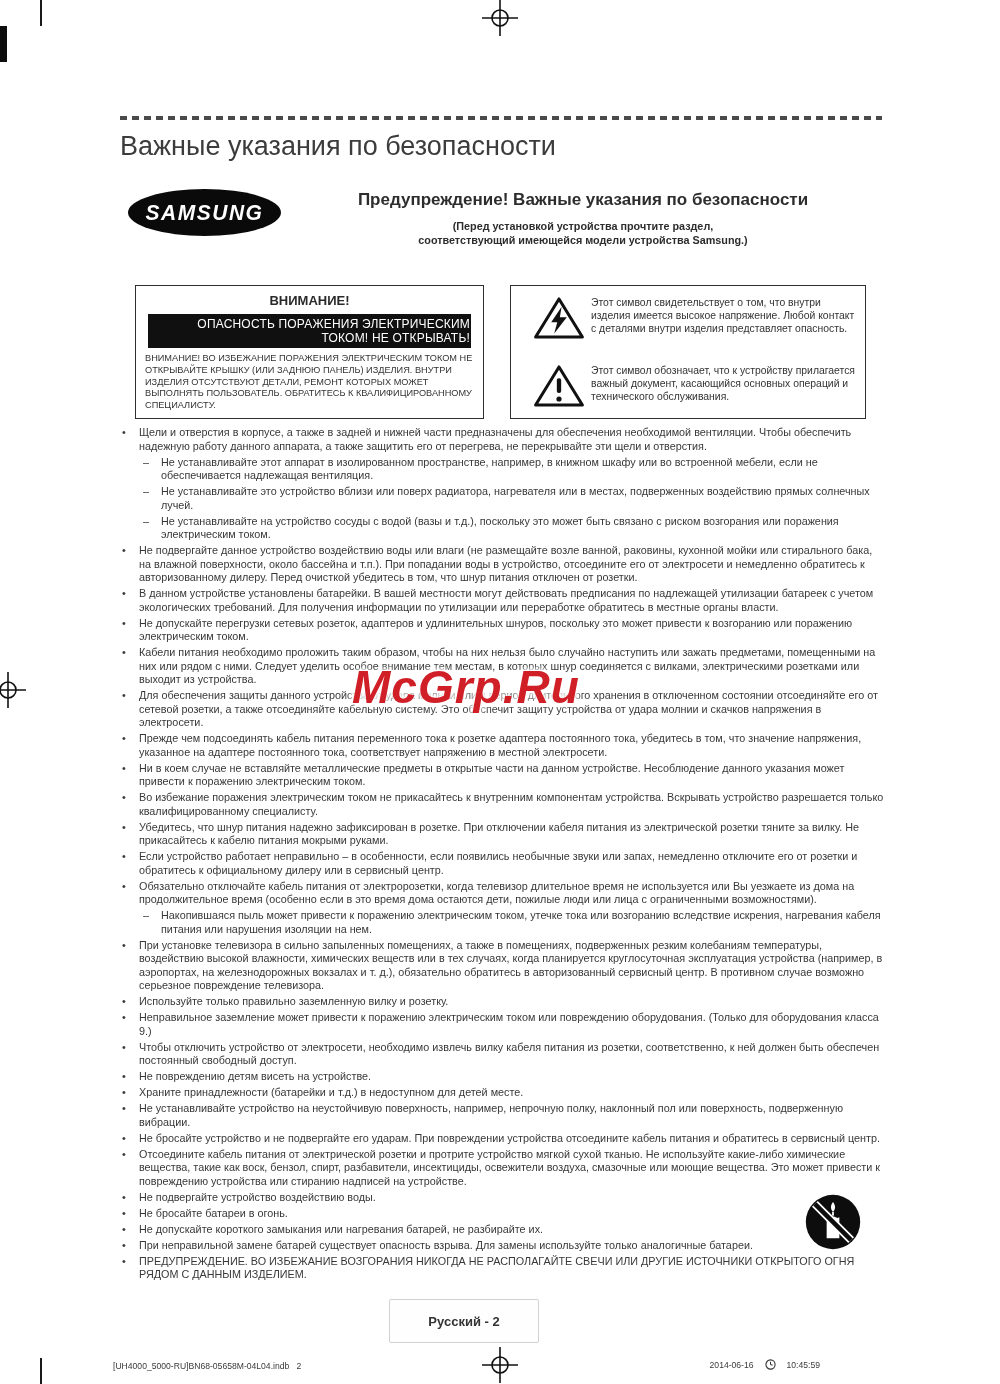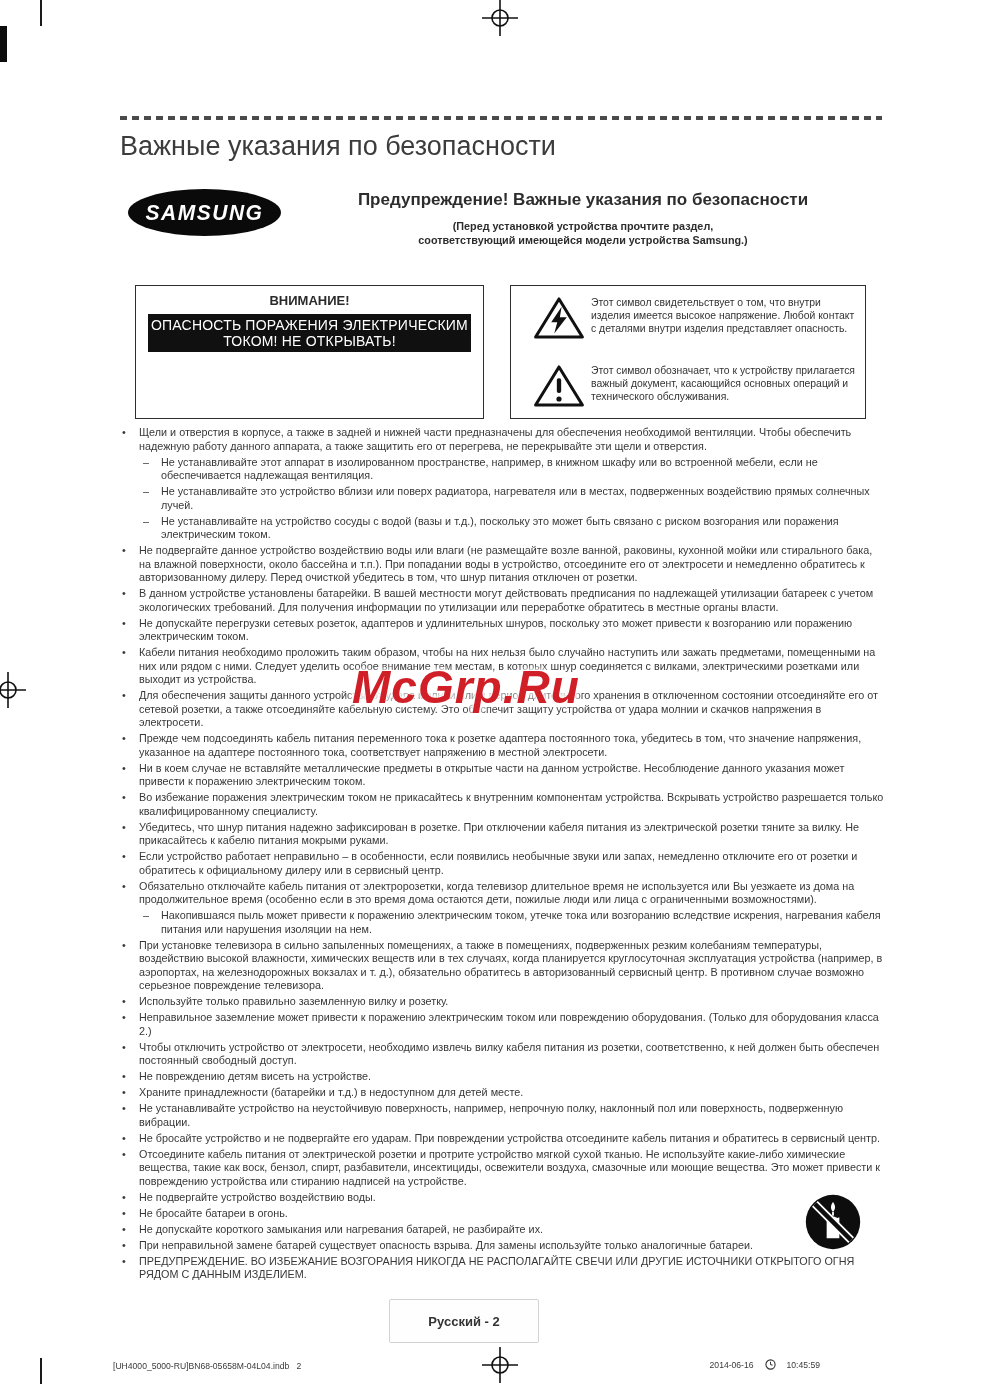--- a/index.html
+++ b/index.html
@@ -37,21 +37,21 @@
   .warning-sub.first { margin-top:9px; }
 
   
   .caution-box {
     position:absolute; left:135px; top:285px; width:349px; height:134px;
     border:1px solid #2e2e2e; padding:7px 9px;
   }
   .caution-title { text-align:center; font-size:13px; font-weight:bold; color:#2a2a2a; }
   .caution-bar {
     margin:6px 3px 5px 3px; background:#101010; color:#ffffff;
-    font-size:14px; text-align:center; padding:3px 1px; letter-spacing:0.2px;
+    font-size:12px; text-align:right; padding:3px 1px; letter-spacing:0.2px;
   }
   .caution-body { font-size:9.2px; line-height:11.8px; color:#333; }
 
   .symbol-box {
     position:absolute; left:510px; top:285px; width:356px; height:134px;
     border:1px solid #2e2e2e; padding:9px 10px 9px 22px;
     display:flex; flex-direction:column; justify-content:space-between;
   }
   .symbol-row { display:flex; align-items:flex-start; gap:6px; }
   .symbol-icon { flex:0 0 52px; width:52px; height:46px; }
@@ -133,20 +133,21 @@
 
   <div class="warning-header">
     <div class="warning-title">Предупреждение! Важные указания по безопасности</div>
     <div class="warning-sub first">(Перед установкой устройства прочтите раздел,</div>
     <div class="warning-sub">соответствующий имеющейся модели устройства Samsung.)</div>
   </div>
 
   <div class="caution-box">
     <div class="caution-title">ВНИМАНИЕ!</div>
     <div class="caution-bar">ОПАСНОСТЬ ПОРАЖЕНИЯ ЭЛЕКТРИЧЕСКИМ ТОКОМ! НЕ ОТКРЫВАТЬ!</div>
+    <div class="caution-body">ВНИМАНИЕ! ВО ИЗБЕЖАНИЕ ПОРАЖЕНИЯ ЭЛЕКТРИЧЕСКИМ ТОКОМ НЕ ОТКРЫВАЙТЕ КРЫШКУ (ИЛИ ЗАДНЮЮ ПАНЕЛЬ) ИЗДЕЛИЯ. ВНУТРИ ИЗДЕЛИЯ ОТСУТСТВУЮТ ДЕТАЛИ, РЕМОНТ КОТОРЫХ МОЖЕТ ВЫПОЛНЯТЬ ПОЛЬЗОВАТЕЛЬ. ОБРАТИТЕСЬ К КВАЛИФИЦИРОВАННОМУ СПЕЦИАЛИСТУ.</div>
   </div>
 
   <div class="symbol-box">
     <div class="symbol-row">
       <svg class="symbol-icon" viewBox="0 0 60 52">
         <polygon points="30,4 57,48 3,48" fill="#fff" stroke="#111" stroke-width="3.5" stroke-linejoin="round"></polygon>
         <path d="M33 13 L21 31 L28 31 L24.5 44 L39 25 L31 25 Z" fill="#111"></path>
       </svg>
       <div class="symbol-text">Этот символ свидетельствует о том, что внутри изделия имеется высокое напряжение. Любой контакт с деталями внутри изделия представляет опасность.</div>
     </div>
@@ -172,21 +173,21 @@
       <div class="bullet">Для обеспечения защиты данного устройства от удара молнии или в период длительного хранения в отключенном состоянии отсоединяйте его от сетевой розетки, а также отсоединяйте кабельную систему. Это обеспечит защиту устройства от удара молнии и скачков напряжения в электросети.</div>
       <div class="bullet">Прежде чем подсоединять кабель питания переменного тока к розетке адаптера постоянного тока, убедитесь в том, что значение напряжения, указанное на адаптере постоянного тока, соответствует напряжению в местной электросети.</div>
       <div class="bullet">Ни в коем случае не вставляйте металлические предметы в открытые части на данном устройстве. Несоблюдение данного указания может привести к поражению электрическим током.</div>
       <div class="bullet">Во избежание поражения электрическим током не прикасайтесь к внутренним компонентам устройства. Вскрывать устройство разрешается только квалифицированному специалисту.</div>
       <div class="bullet">Убедитесь, что шнур питания надежно зафиксирован в розетке. При отключении кабеля питания из электрической розетки тяните за вилку. Не прикасайтесь к кабелю питания мокрыми руками.</div>
       <div class="bullet">Если устройство работает неправильно – в особенности, если появились необычные звуки или запах, немедленно отключите его от розетки и обратитесь к официальному дилеру или в сервисный центр.</div>
       <div class="bullet">Обязательно отключайте кабель питания от электророзетки, когда телевизор длительное время не используется или Вы уезжаете из дома на продолжительное время (особенно если в это время дома остаются дети, пожилые люди или лица с ограниченными возможностями).</div>
       <div class="dash">Накопившаяся пыль может привести к поражению электрическим током, утечке тока или возгоранию вследствие искрения, нагревания кабеля питания или нарушения изоляции на нем.</div>
       <div class="bullet">При установке телевизора в сильно запыленных помещениях, а также в помещениях, подверженных резким колебаниям температуры, воздействию высокой влажности, химических веществ или в тех случаях, когда планируется круглосуточная эксплуатация устройства (например, в аэропортах, на железнодорожных вокзалах и т. д.), обязательно обратитесь в авторизованный сервисный центр. В противном случае возможно серьезное повреждение телевизора.</div>
       <div class="bullet">Используйте только правильно заземленную вилку и розетку.</div>
-      <div class="bullet">Неправильное заземление может привести к поражению электрическим током или повреждению оборудования. (Только для оборудования класса 2.)</div>
+      <div class="bullet">Неправильное заземление может привести к поражению электрическим током или повреждению оборудования. (Только для оборудования класса 9.)</div>
       <div class="bullet">Чтобы отключить устройство от электросети, необходимо извлечь вилку кабеля питания из розетки, соответственно, к ней должен быть обеспечен постоянный свободный доступ.</div>
       <div class="bullet">Не повреждению детям висеть на устройстве.</div>
       <div class="bullet">Храните принадлежности (батарейки и т.д.) в недоступном для детей месте.</div>
       <div class="bullet">Не устанавливайте устройство на неустойчивую поверхность, например, непрочную полку, наклонный пол или поверхность, подверженную вибрации.</div>
       <div class="bullet">Не бросайте устройство и не подвергайте его ударам. При повреждении устройства отсоедините кабель питания и обратитесь в сервисный центр.</div>
       <div class="bullet">Отсоедините кабель питания от электрической розетки и протрите устройство мягкой сухой тканью. Не используйте какие-либо химические вещества, такие как воск, бензол, спирт, разбавители, инсектициды, освежители воздуха, смазочные или моющие вещества. Это может привести к повреждению устройства или стиранию надписей на устройстве.</div>
       <div class="bullet">Не подвергайте устройство воздействию воды.</div>
       <div class="bullet">Не бросайте батареи в огонь.</div>
       <div class="bullet">Не допускайте короткого замыкания или нагревания батарей, не разбирайте их.</div>
       <div class="bullet">При неправильной замене батарей существует опасность взрыва. Для замены используйте только аналогичные батареи.</div>

